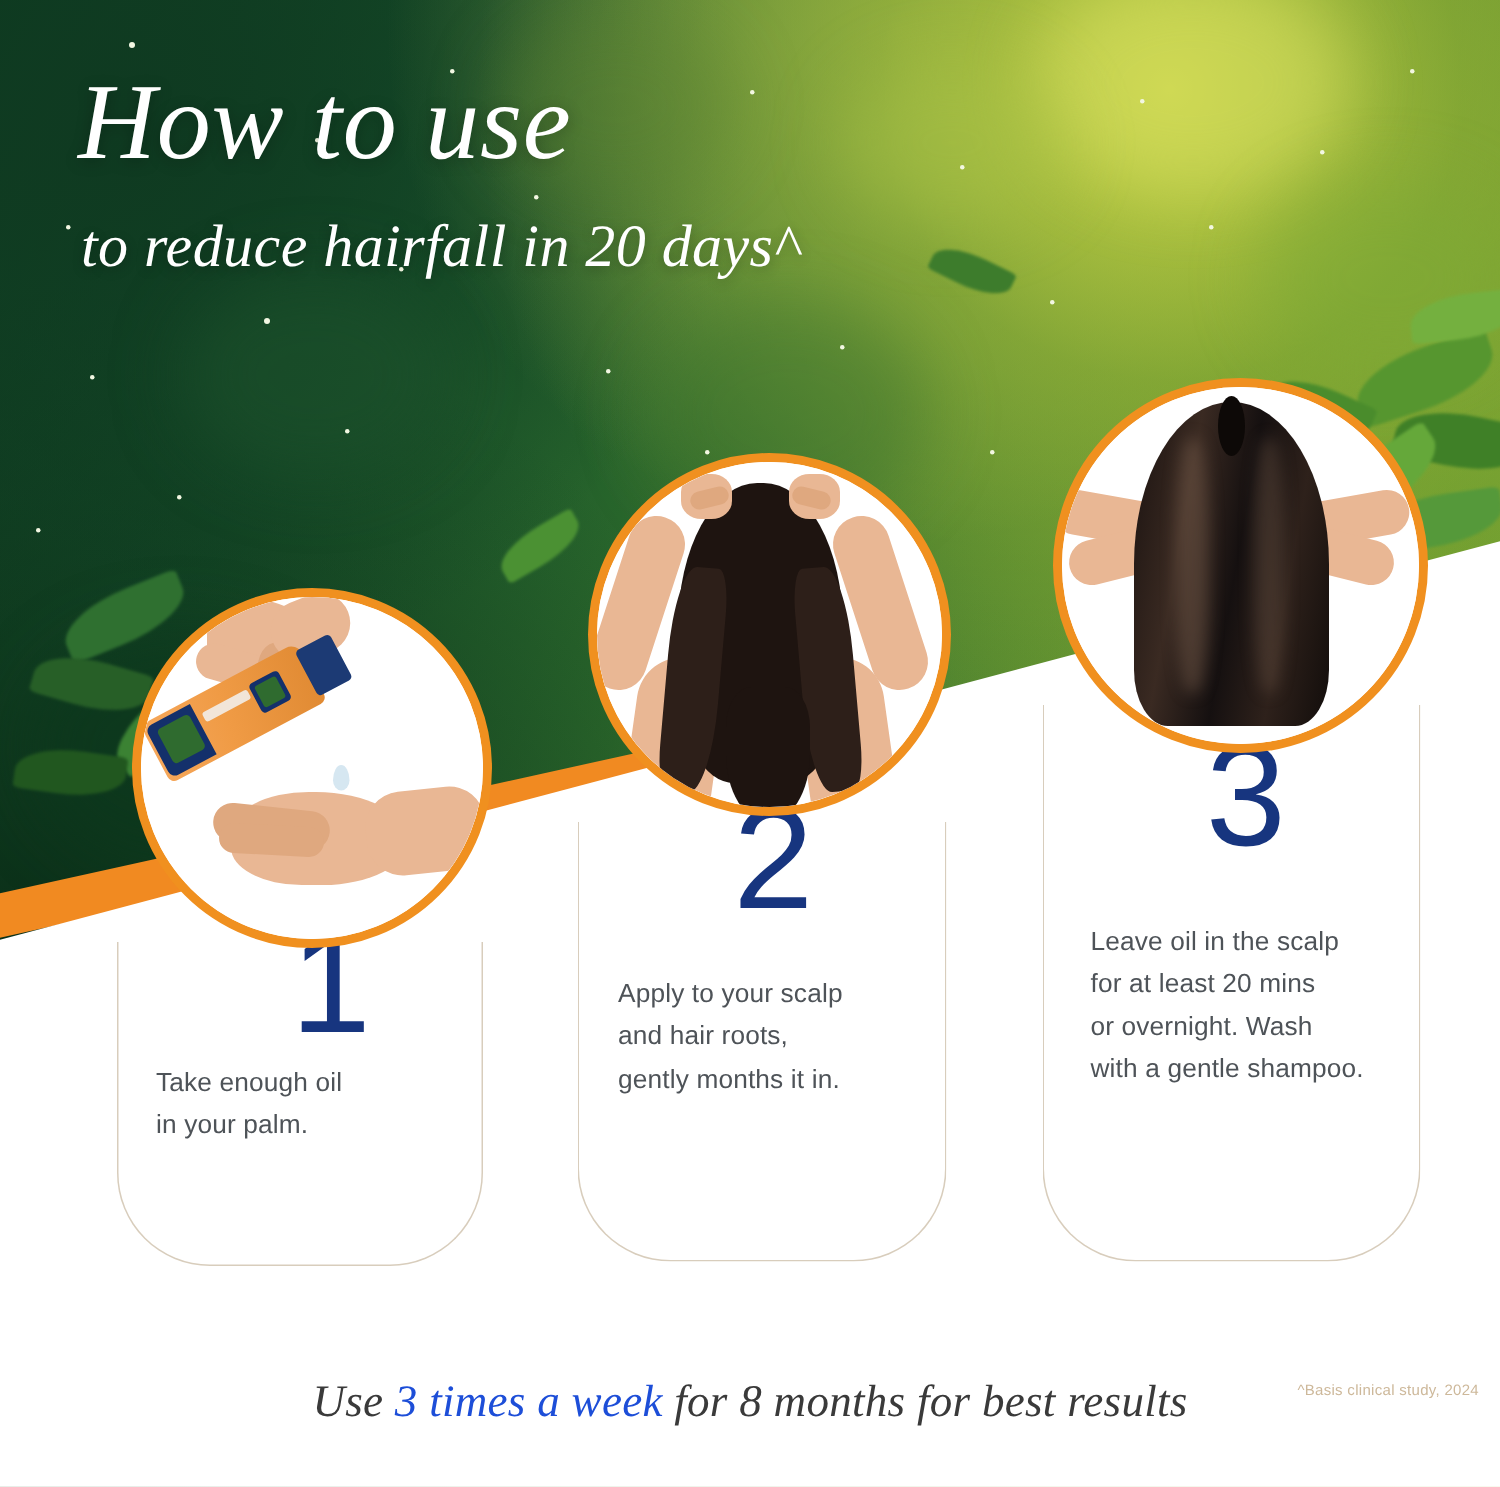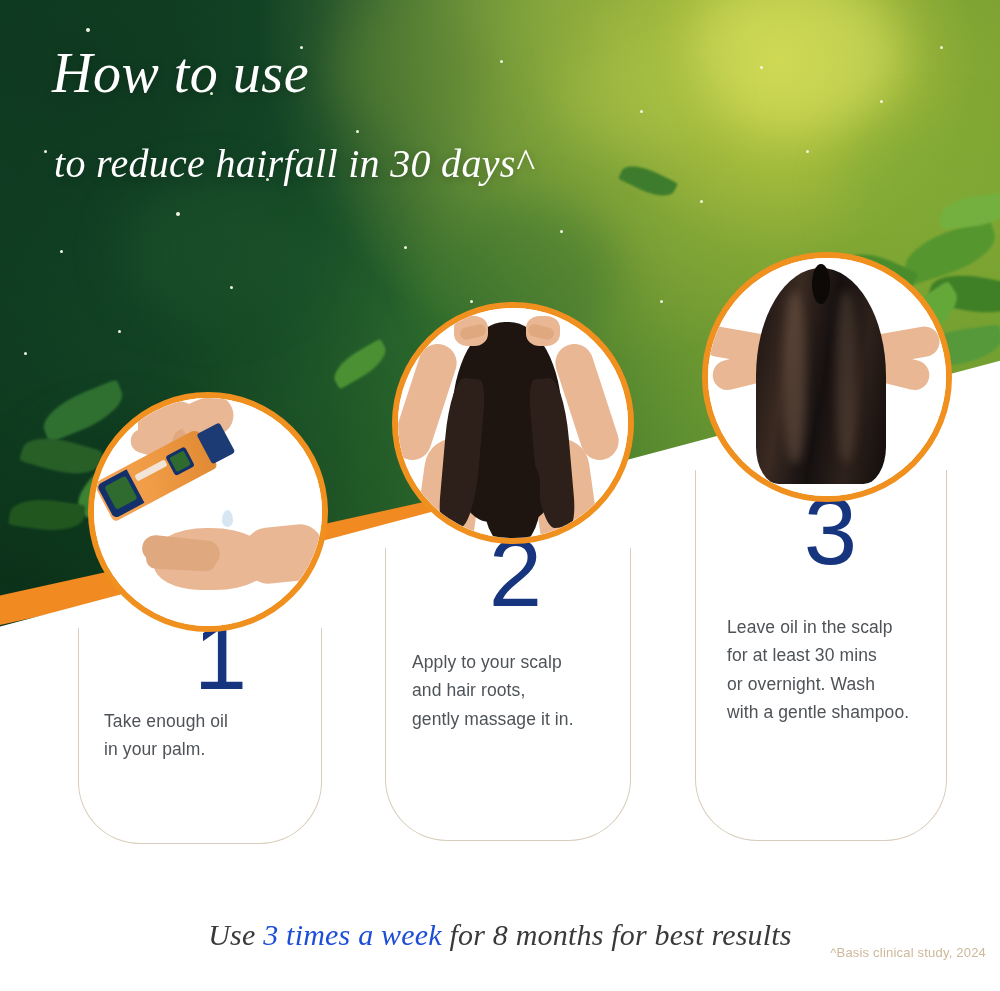--- a/index.html
+++ b/index.html
@@ -35,21 +35,21 @@
   .orange-stripe{
     position:absolute;left:-40px;width:520px;top:260px;height:820px;
     background:#f18a21;
     clip-path:polygon(0% 42.0%, 100% 28.0%, 100% 31.6%, 0% 45.6%);
   }
 
   
   .headline{
     position:absolute;left:52px;top:47px;
     font-family:"Liberation Serif","DejaVu Serif",serif;
-    font-size:56px;line-height:.96;color:#ffffff;font-style:italic;
+    font-size:72px;line-height:.96;color:#ffffff;font-style:italic;
     letter-spacing:.5px;text-shadow:0 2px 10px rgba(0,0,0,.25);
     white-space:nowrap;
   }
   .subhead{
     position:absolute;left:54px;top:144px;
     font-family:"Liberation Serif","DejaVu Serif",serif;
     font-size:40px;line-height:1;color:#ffffff;font-style:italic;
     letter-spacing:.3px;text-shadow:0 2px 8px rgba(0,0,0,.25);
     white-space:nowrap;
   }
@@ -111,23 +111,23 @@
 
   
   .footer{
     position:absolute;left:0;right:0;top:918px;text-align:center;
     font-family:"Liberation Serif","DejaVu Serif",serif;
     font-size:30px;color:#3a3a3a;letter-spacing:.2px;white-space:nowrap;
   }
   .footer .hl{color:#1d4ed8;font-weight:normal;font-style:italic;}
   .footer .pre,.footer .post{font-style:italic;}
   .disclaimer{
-    position:absolute;right:14px;top:945px;
-    font-family:"Liberation Sans",sans-serif;
-    font-size:13px;color:#cdb89a;letter-spacing:.2px;white-space:nowrap;
+    position:absolute;right:14px;top:922px;
+    font-family:"Liberation Sans",sans-serif;
+    font-size:10px;color:#cdb89a;letter-spacing:.2px;white-space:nowrap;
   }
 </style>
 </head>
 <body>
 
 <div id="poster">
 
   <div class="bg">
     <div class="bg-base"></div>
     <div class="blob" style="left:690px;top:-20px;width:210px;height:150px;background:rgba(214,222,96,.55);"></div>
@@ -175,37 +175,37 @@
     <div class="spark" style="left:404px;top:246px;width:3px;height:3px;"></div>
     <div class="spark" style="left:470px;top:300px;width:3px;height:3px;"></div>
     <div class="spark" style="left:620px;top:380px;width:3px;height:3px;"></div>
     <div class="spark" style="left:840px;top:390px;width:3px;height:3px;"></div>
   </div>
 
   <div class="orange-stripe"></div>
   <div class="white-panel"></div>
 
   <div class="headline">How to use</div>
-  <div class="subhead">to reduce hairfall in 30 days^</div>
+  <div class="subhead">to reduce hairfall in 20 days^</div>
 
   <div class="card card-1"></div>
   <div class="card card-2"></div>
   <div class="card card-3"></div>
 
   <div class="step-num n1">1</div>
   <div class="step-num n2">2</div>
   <div class="step-num n3">3</div>
 
   <div class="step-text t1">Take enough oil
 in your palm.</div>
   <div class="step-text t2">Apply to your scalp
 and hair roots,
-gently massage it in.</div>
+gently months it in.</div>
   <div class="step-text t3">Leave oil in the scalp
-for at least 30 mins
+for at least 20 mins
 or overnight. Wash
 with a gentle shampoo.</div>
 
   <div class="circle c1">
     <div class="photo">
 
       <div class="skin" style="left:44px;top:2px;width:72px;height:58px;border-radius:40% 55% 30% 40%;"></div>
       <div class="skin" style="left:36px;top:36px;width:60px;height:24px;border-radius:16px;transform:rotate(16deg);"></div>
       <div class="skin2" style="left:78px;top:30px;width:30px;height:44px;border-radius:50% 50% 45% 45%;transform:rotate(-12deg);"></div>
       <div class="skin" style="left:86px;top:0px;width:54px;height:40px;border-radius:20px;transform:rotate(-22deg);"></div>

